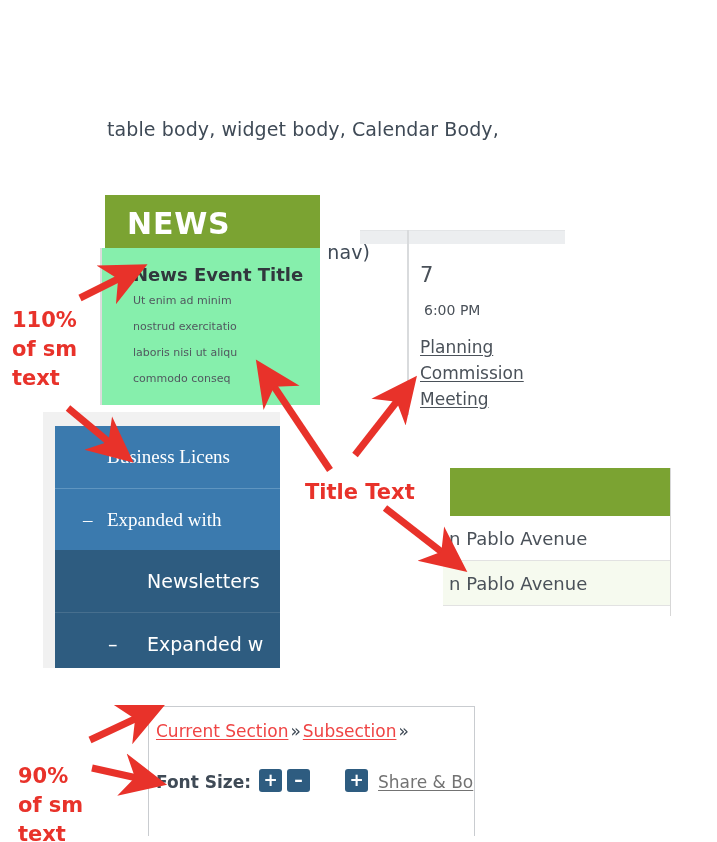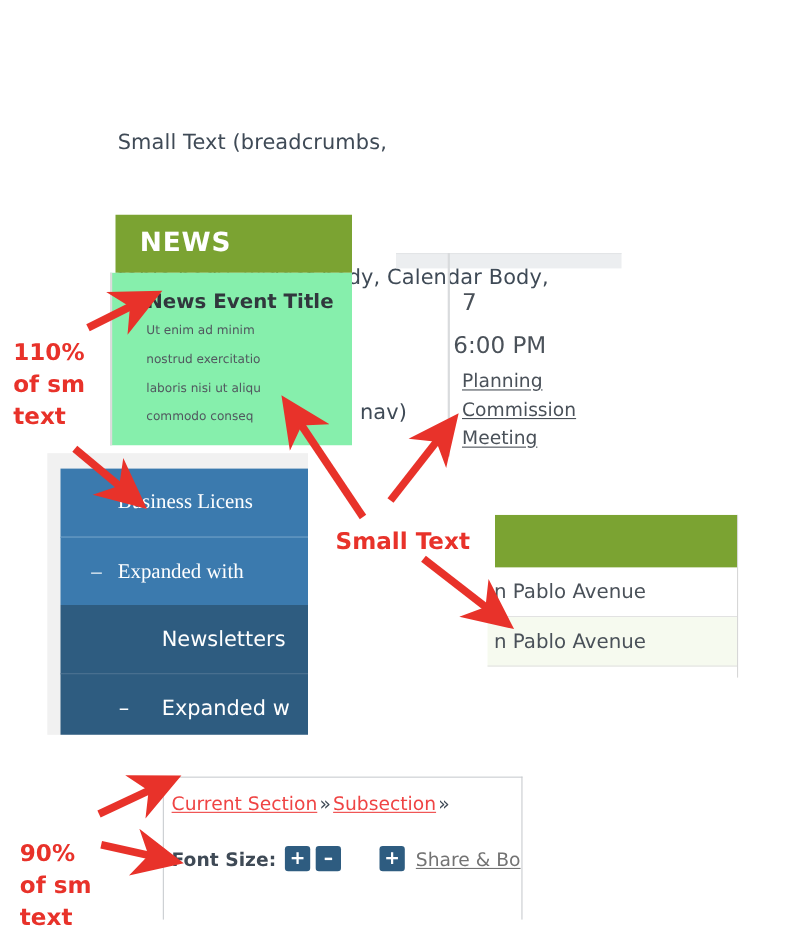--- a/index.html
+++ b/index.html
@@ -42,21 +42,21 @@
     position: absolute;
     left: 5px; top: 0;
     width: 215px;
     height: 53px;
     background: #7ba332;
   }
   #news-header-title {
     position: absolute;
     left: 22px;
     top: 11px;
-    font-size: 24px;
+    font-size: 30px;
     font-weight: 600;
     color: #ffffff;
     letter-spacing: 0.8px;
   }
   #news-body {
     position: absolute;
     left: 0; top: 53px;
     width: 220px;
     height: 157px;
     background: #86efac;
@@ -109,23 +109,23 @@
   }
   #calendar-day-number {
     position: absolute;
     left: 60px;
     top: 33px;
     font-size: 21px;
     color: #4a5159;
   }
   #calendar-event-time {
     position: absolute;
-    left: 52px;
+    left: 64px;
     top: 72px;
-    font-size: 21px;
+    font-size: 14px;
     color: #4a5159;
   }
   #calendar-event-link {
     position: absolute;
     left: 60px;
     top: 104px;
     width: 110px;
     font-size: 17px;
     line-height: 26px;
     color: #4a5159;
@@ -284,21 +284,20 @@
   .arrow-svg {
     position: absolute;
     overflow: visible;
     pointer-events: none;
   }
 </style>
 </head>
 <body>
 
 <div id="caption-block">
-  <div>Small Text (breadcrumbs,</div>
   <div>table body, widget body, Calendar Body,</div>
   <div>Important Notice, side nav)</div>
 </div>
 
 <div id="news-widget">
   <div id="news-header">
     <div id="news-header-title">NEWS</div>
   </div>
   <div id="news-body">
     <div id="news-item-title">News Event Title</div>
@@ -352,21 +351,21 @@
     <span class="sq-btn">+</span>
     <span class="sq-btn">–</span>
     <span class="sq-btn" id="share-plus-btn">+</span>
     <a href="#" id="share-label">Share &amp; Bo</a>
   </div>
 </div>
 
 <div class="anno-text" id="anno-110">110%
 of sm
 text</div>
-<div class="anno-text" id="anno-small-text">Small Text</div>
+<div class="anno-text" id="anno-small-text">Title Text</div>
 <div class="anno-text" id="anno-90">90%
 of sm
 text</div>
 
 <svg class="arrow-svg" style="left:0;top:0;" width="717" height="842">
   <defs>
     <marker id="ah" markerWidth="7" markerHeight="7" refX="2.2" refY="3.5" orient="auto" markerUnits="strokeWidth">
       <path d="M0,0.4 L6.6,3.5 L0,6.6 L1.9,3.5 Z" fill="#e8322a"></path>
     </marker>
   </defs>

